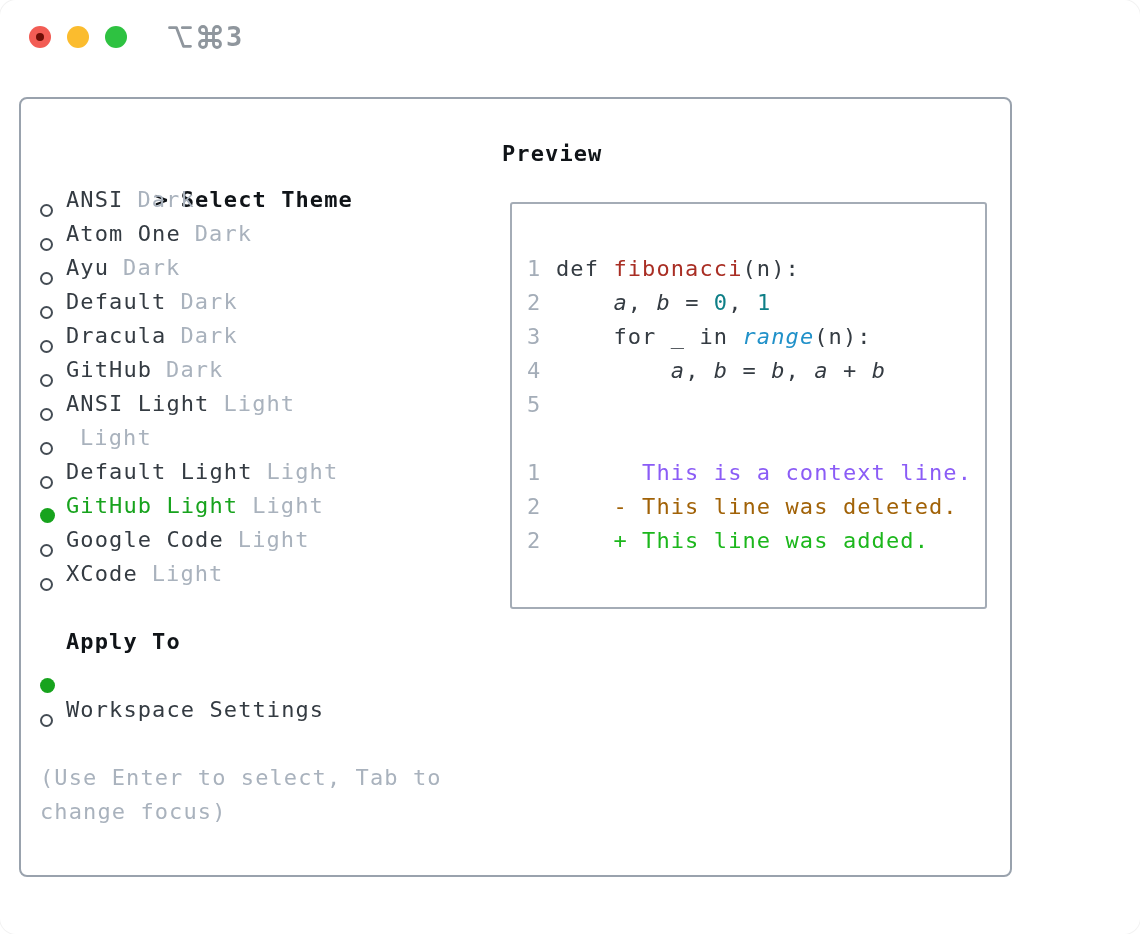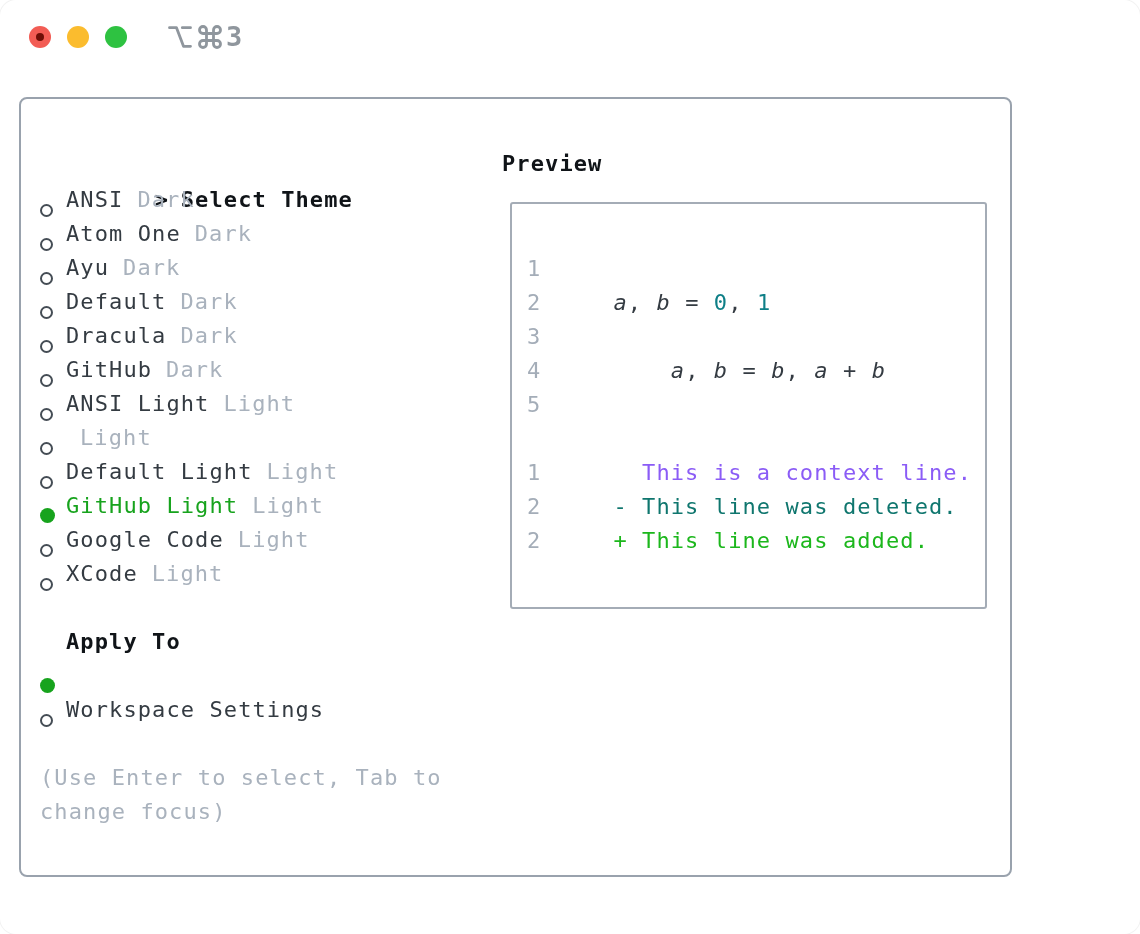--- a/index.html
+++ b/index.html
@@ -37,34 +37,34 @@
   .radio i { display:inline-block; width:13px; height:13px; border-radius:50%;
              border:2px solid #454d55; }
   .item.selected .radio i { border:none; background:#17a31d; width:15px; height:15px; }
   .item .name { color:#343b42; }
   .item.selected .name { color:#17a31d; }
   .item .tag { color:#a9b2bd; margin-left:14px;margin-top:35px; }
   .apply-hdr { margin-top:34px; padding-left:26px; font-weight:700; color:#101418; }
   .hint { margin-top:34px; width:430px; color:#a9b2bd; white-space:normal; }
 
   
-  .preview-hdr { position:absolute; left:481px; top:48px; font-weight:700; color:#101418; }
+  .preview-hdr { position:absolute; left:481px; top:38px; font-weight:700; color:#101418; }
   .preview-box { position:absolute; left:489px; top:103px; width:477px; height:407px;
                  border:2px solid #a4acb6; border-radius:3px; background:#ffffff;
                  padding:48px 0 0 15px; }
   .crow { display:flex; }
   .ln { width:15px; margin-right:14px; color:#a4adb8; flex:none; }
   .code { white-space:pre; }
   .tk-plain   { color:#343b42; }
   .tk-func    { color:#a92e24; }
   .tk-var     { color:#343b42; font-style:italic; }
   .tk-num     { color:#0e7f87; }
   .tk-call    { color:#2191c9; font-style:italic; }
   .tk-context { color:#8b5cf6; }
-  .tk-deleted { color:#0f766e; }
+  .tk-deleted { color:#a16207; }
   .tk-added   { color:#1cb71c; }
 </style>
 </head>
 <body>
 
 <div class="window">
 
   <div class="titlebar">
     <div class="lights">
       <span class="light red"></span>
@@ -111,23 +111,23 @@
           <div class="row item"><span class="radio"><i></i></span><span class="name">Workspace Settings</span></div>
         </div>
 
       <div class="row hint">(Use Enter to select, Tab to change focus)</div>
     </div>
 
     <div class="row preview-hdr">Preview</div>
 
     <div class="preview-box">
       <div id="code-lines">
-          <div class="row crow"><span class="ln">1</span></div>
+          <div class="row crow"><span class="ln">1</span><span class="code"><span class="tk-plain">def </span><span class="tk-func">fibonacci</span><span class="tk-plain">(n):</span></span></div>
           <div class="row crow"><span class="ln">2</span><span class="code"><span class="tk-plain">    </span><span class="tk-var">a</span><span class="tk-plain">, </span><span class="tk-var">b</span><span class="tk-plain"> = </span><span class="tk-num">0</span><span class="tk-plain">, </span><span class="tk-num">1</span></span></div>
-          <div class="row crow"><span class="ln">3</span></div>
+          <div class="row crow"><span class="ln">3</span><span class="code"><span class="tk-plain">    for _ in </span><span class="tk-call">range</span><span class="tk-plain">(n):</span></span></div>
           <div class="row crow"><span class="ln">4</span><span class="code"><span class="tk-plain">        </span><span class="tk-var">a</span><span class="tk-plain">, </span><span class="tk-var">b</span><span class="tk-plain"> = </span><span class="tk-var">b</span><span class="tk-plain">, </span><span class="tk-var">a</span><span class="tk-plain"> + </span><span class="tk-var">b</span></span></div>
           <div class="row crow"><span class="ln">5</span></div>
           <div class="row crow"><span class="ln"></span><span class="code"></span></div>
           <div class="row crow"><span class="ln">1</span><span class="code"><span class="tk-context">      This is a context line.</span></span></div>
           <div class="row crow"><span class="ln">2</span><span class="code"><span class="tk-deleted">    - This line was deleted.</span></span></div>
           <div class="row crow"><span class="ln">2</span><span class="code"><span class="tk-added">    + This line was added.</span></span></div>
         </div>
     </div>
 
   </div>

